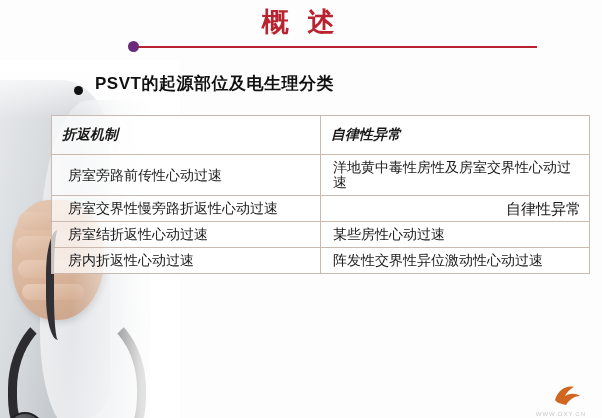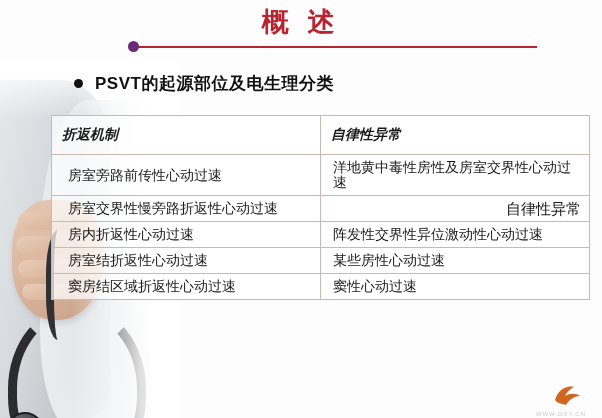--- a/index.html
+++ b/index.html
@@ -149,21 +149,21 @@
     border-radius: 50%;
     background: #6a2a7a;
   }
 
   
   .bullet-row {
     position: absolute;
     left: 74px;
     top: 72px;
     display: flex;
-    align-items: center;
+    align-items: flex-end;
   }
   .bullet-dot {
     width: 9px;
     height: 9px;
     border-radius: 50%;
     background: #111;
     margin-right: 12px;
     flex: 0 0 auto;
   }
   .bullet-text {
@@ -282,30 +282,26 @@
       </tr>
       <tr class="body r-tall">
         <td class="col-l">房室旁路前传性心动过速</td>
         <td class="col-r">洋地黄中毒性房性及房室交界性心动过速</td>
       </tr>
       <tr class="body r-norm">
         <td class="col-l">房室交界性慢旁路折返性心动过速</td>
         <td class="col-r big">自律性异常</td>
       </tr>
       <tr class="body r-norm">
+        <td class="col-l">房室结折返性心动过速</td>
+        <td class="col-r">某些房性心动过速</td>
+      </tr>
+      <tr class="body r-norm">
         <td class="col-l">房内折返性心动过速</td>
         <td class="col-r">阵发性交界性异位激动性心动过速</td>
-      </tr>
-      <tr class="body r-norm">
-        <td class="col-l">房室结折返性心动过速</td>
-        <td class="col-r">某些房性心动过速</td>
-      </tr>
-      <tr class="body r-norm">
-        <td class="col-l">窦房结区域折返性心动过速</td>
-        <td class="col-r">窦性心动过速</td>
       </tr>
     </tbody>
   </table>
 
   <div class="logo">
     <span class="logo-mark">
       <svg width="30" height="26" viewBox="0 0 30 26" xmlns="http://www.w3.org/2000/svg">
         <path d="M3 18 C6 8, 14 3, 22 5 C18 7, 15 10, 13 14 C18 11, 24 11, 28 14 C22 14, 17 18, 14 23 C10 22, 5 21, 3 18 Z" fill="#d0661f"></path>
         <circle cx="21" cy="7" r="1.3" fill="#fff"></circle>
       </svg>

